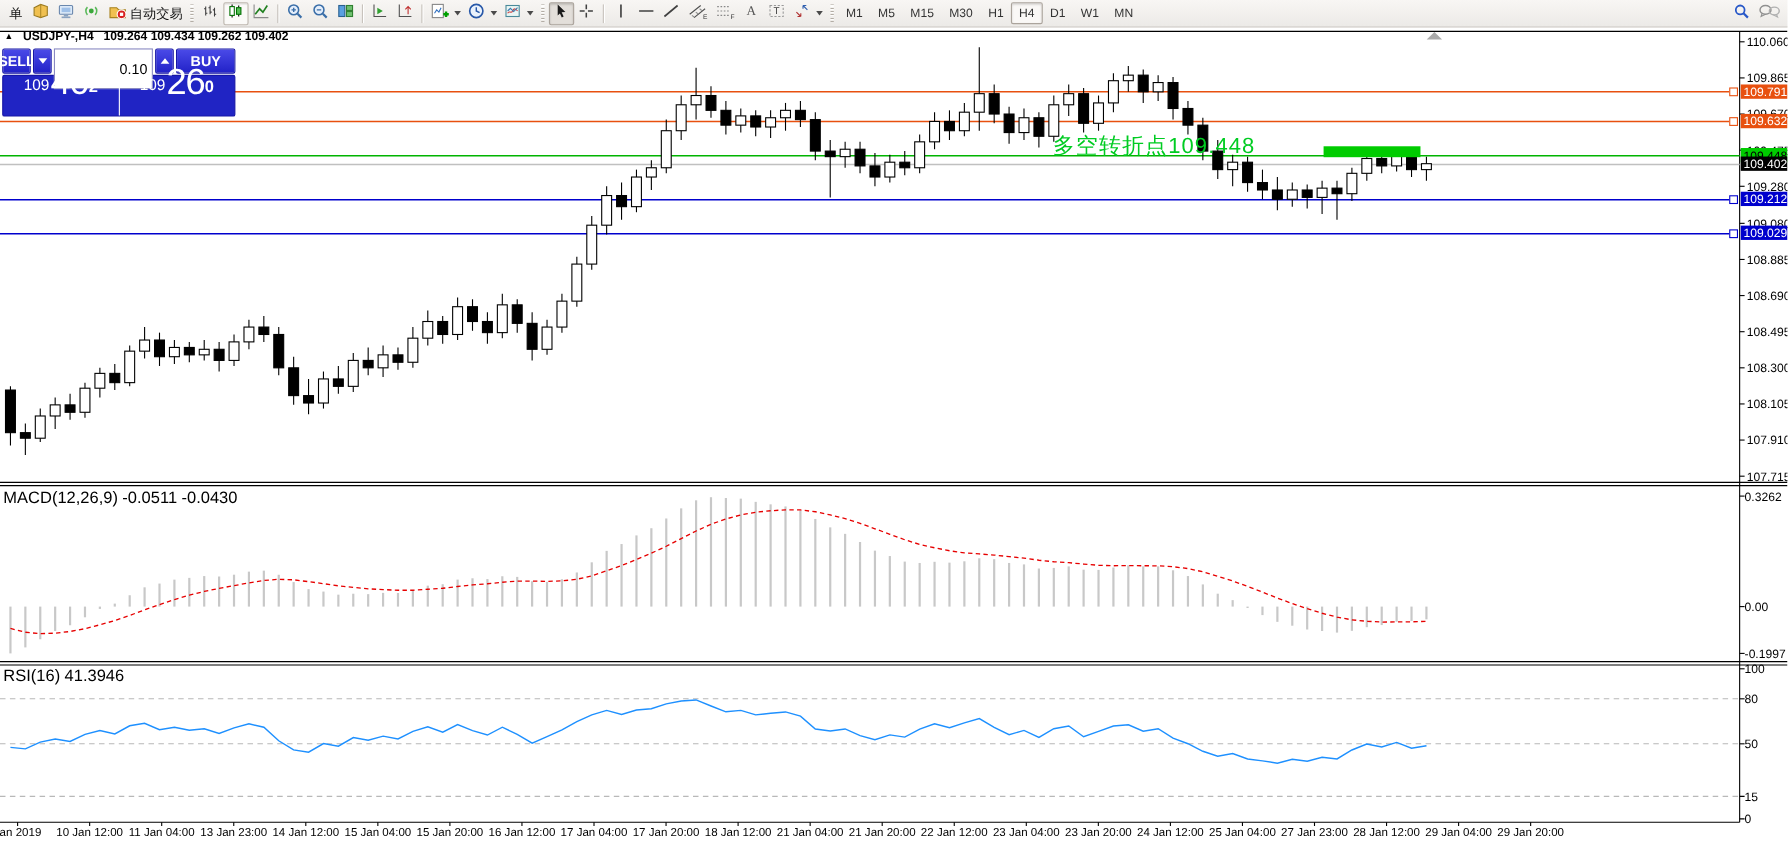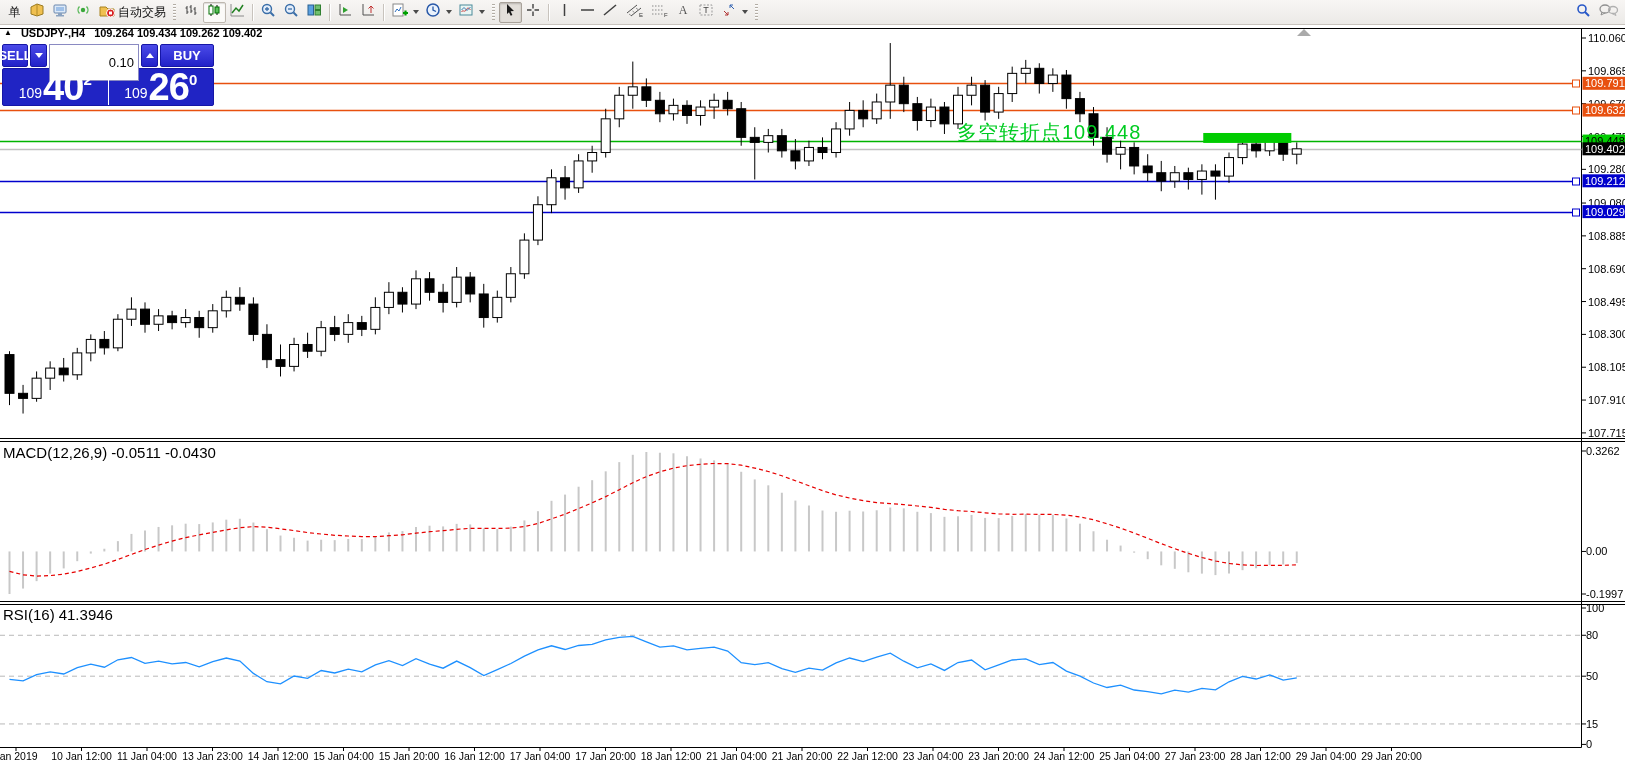--- a/index.html
+++ b/index.html
@@ -26,24 +26,24 @@
 
 .ocp{position:absolute;left:2px;top:44px;width:212px;z-index:6}
 .ocp-row1{display:flex;height:23px;gap:2px}
 .btn-trade{background:linear-gradient(#4a4ae8,#2222c8);color:#fff;font-size:13px;font-weight:bold;border:1px solid #1616a6;border-radius:2px;display:flex;align-items:center;justify-content:center}
 .sellb{width:26px}.buyb{width:54px}
 .spin{width:17px;background:linear-gradient(#4a4ae8,#2222c8);border:1px solid #1616a6;border-radius:2px;display:flex;align-items:center;justify-content:center}
 .tri-up{width:0;height:0;border-left:4px solid transparent;border-right:4px solid transparent;border-bottom:5px solid #fff}
 .tri-dn{width:0;height:0;border-left:4px solid transparent;border-right:4px solid transparent;border-top:5px solid #fff}
 .vol{flex:1;min-width:0;text-align:right;font-size:13px;padding-right:4px;border:1px solid #8a8ac2;height:37px;font-family:inherit}
 .ocp-row2{display:flex;height:38px;background:#2024c4;margin-top:1px;border:1px solid #1616a6;border-radius:2px;color:#fff}
-.half{flex:1;display:flex;align-items:flex-end;justify-content:center;padding-bottom:2px}
+.half{flex:1;display:flex;align-items:flex-end;justify-content:center;padding-bottom:18px}
 .half+.half{border-left:1px solid #fff}
 .p-small{font-size:14px;line-height:1;margin-bottom:3px;margin-right:1px}
-.p-big{font-size:38px;font-weight:bold;line-height:.82;letter-spacing:-1px}
+.p-big{font-size:33px;font-weight:normal;line-height:.82;letter-spacing:-1px}
 .p-sup{font-size:15px;font-weight:bold;line-height:1;align-self:flex-start;margin-top:3px}
 </style>
 </head>
 <body>
 
 <div id="toolbar">
   <div class="tbtn">
       <span class="tlabel">单</span>
     </div>
   <div class="tbtn">
@@ -211,20 +211,31 @@
         </svg></span>
     </div>
   <div class="tbtn">
       <span><svg width="17" height="16">
           <path d="M3 9 L7 13 M7 13 v-3 M7 13 h-3" stroke="#b03030" fill="none"></path>
           <path d="M13 7 L9 3 M9 3 v3 M9 3 h3" stroke="#3060b0" fill="none"></path>
         </svg></span>
       <span class="caret"></span>
     </div>
   <div class="grip"></div>
+  <div id="tf-group" style="display:flex;align-items:center">
+      <div class="tf">M1</div>
+      <div class="tf">M5</div>
+      <div class="tf">M15</div>
+      <div class="tf">M30</div>
+      <div class="tf">H1</div>
+      <div class="tf active">H4</div>
+      <div class="tf">D1</div>
+      <div class="tf">W1</div>
+      <div class="tf">MN</div>
+    </div>
   <div id="right-tools">
     <div class="tbtn">
         <span><svg width="17" height="16">
             <circle cx="7" cy="7" r="4" fill="none" stroke="#2858c8" stroke-width="1.6"></circle>
             <path d="M10 10 L14 14" stroke="#2858c8" stroke-width="2"></path>
           </svg></span>
       </div>
     <div class="tbtn">
         <span><svg width="21" height="16">
             <ellipse cx="7" cy="7" rx="5" ry="4" fill="none" stroke="#909090" stroke-width="1.3"></ellipse>

